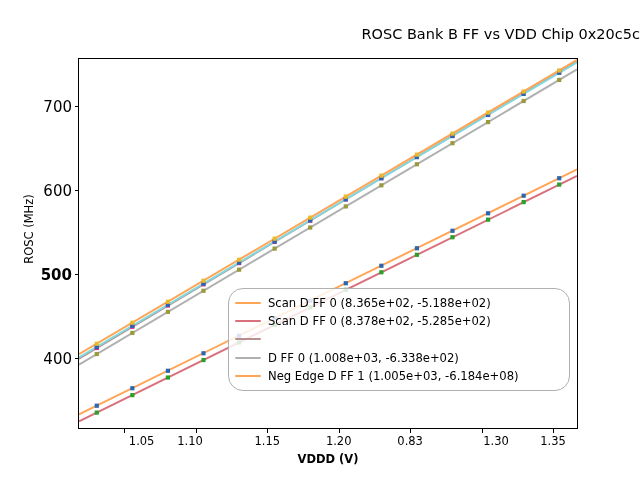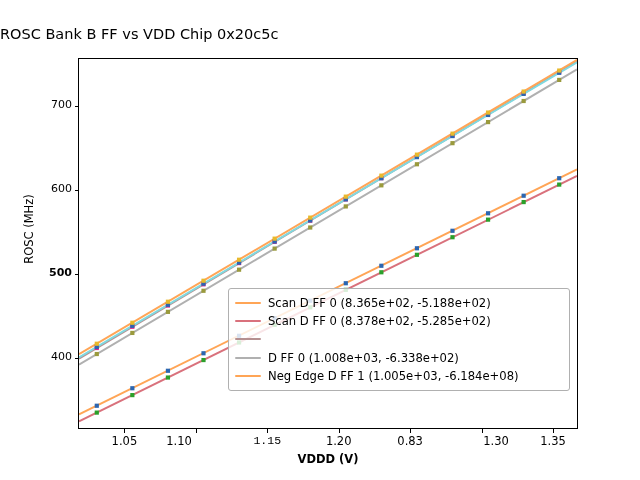--- a/index.html
+++ b/index.html
@@ -1,32 +1,32 @@
 <!DOCTYPE html>
 <html><head>
 <meta charset="utf-8">
 <style>
   html,body{margin:0;padding:0;}
   body{width:640px;height:480px;background:#ffffff;font-family:"DejaVu Sans",sans-serif;overflow:hidden;}
   #fig{position:relative;width:640px;height:480px;background:#ffffff;}
-  #title{position:absolute;left:0;top:26px;width:640px;text-align:left;font-size:14.5px;color:#000;}
+  #title{position:absolute;left:0;top:26px;width:640px;text-align:right;font-size:14.5px;color:#000;}
   
   #axes{position:absolute;left:78px;top:58px;width:500px;height:371px;border:1.1px solid #000;box-sizing:border-box;background:#fff;}
   #plotsvg{position:absolute;left:0;top:0;width:100%;height:100%;display:block;}
   .ytick-line{position:absolute;width:3.5px;height:1px;background:#000;left:74.5px;}
-  .ytick-lbl{position:absolute;width:60px;text-align:right;left:12px;font-size:11px;color:#000;}
+  .ytick-lbl{position:absolute;width:60px;text-align:right;left:12px;font-size:15px;color:#000;}
   .xtick-line{position:absolute;height:3.5px;width:1px;background:#000;top:429px;}
   .xtick-lbl{position:absolute;width:60px;text-align:center;top:434px;font-size:11.5px;color:#000;}
   #xlabel{position:absolute;left:78px;top:452px;width:500px;text-align:center;font-size:11.5px;color:#000;font-weight:bold;}
   #ylabel{position:absolute;left:-41px;top:222px;width:140px;text-align:center;font-size:11.5px;color:#000;
           transform:rotate(-90deg);transform-origin:center center;}
   
   #legend{position:absolute;left:228px;top:288px;width:342px;
           border:0.9px solid #b0b0b0;background:rgba(255,255,255,0.82);
-          border-radius:3px;box-sizing:border-box;padding:5px 7px 5px 6px;}
+          border-radius:15px;box-sizing:border-box;padding:5px 7px 5px 6px;}
   .leg-row{display:flex;align-items:center;height:18.2px;}
   .leg-swatch{width:26px;height:12px;flex:0 0 26px;margin-right:7px;position:relative;}
   .leg-swatch i{position:absolute;left:0;top:5px;width:26px;height:1.9px;display:block;border-radius:1px;}
   .leg-lbl{font-size:11.6px;color:#000;white-space:nowrap;}
 </style>
 </head>
 <body>
 
 <div id="fig">
 
@@ -38,25 +38,25 @@
   <div id="ticks-layer">
       <div class="ytick-line" style="top: 358.333px;"></div>
       <div class="ytick-lbl" style="top: 350.333px;">400</div>
       <div class="ytick-line" style="top: 274.206px;"></div>
       <div class="ytick-lbl" style="top: 266.206px; font-weight: bold;">500</div>
       <div class="ytick-line" style="top: 190.079px;"></div>
       <div class="ytick-lbl" style="top: 182.079px;">600</div>
       <div class="ytick-line" style="top: 105.952px;"></div>
       <div class="ytick-lbl" style="top: 97.9524px;">700</div>
       <div class="xtick-line" style="left: 124.429px;"></div>
-      <div class="xtick-lbl" style="left: 94.4286px;">1.05</div>
+      <div class="xtick-lbl" style="left: 94.4286px; text-align: right;">1.05</div>
       <div class="xtick-line" style="left: 195.857px;"></div>
-      <div class="xtick-lbl" style="left: 149px;">1.10</div>
+      <div class="xtick-lbl" style="left: 160px;">1.10</div>
       <div class="xtick-line" style="left: 267.286px;"></div>
-      <div class="xtick-lbl" style="left: 237.286px; font-family: Liberation Mono, monospace;">1.15</div>
+      <div class="xtick-lbl" style="left: 237.286px;">1.15</div>
       <div class="xtick-line" style="left: 338.714px;"></div>
       <div class="xtick-lbl" style="left: 308.714px;">1.20</div>
       <div class="xtick-line" style="left: 410.143px;"></div>
       <div class="xtick-lbl" style="left: 380.143px;">0.83</div>
       <div class="xtick-line" style="left: 481.571px;"></div>
       <div class="xtick-lbl" style="left: 466px;">1.30</div>
       <div class="xtick-line" style="left: 553px;"></div>
       <div class="xtick-lbl" style="left: 523px;">1.35</div>
     </div>
 

